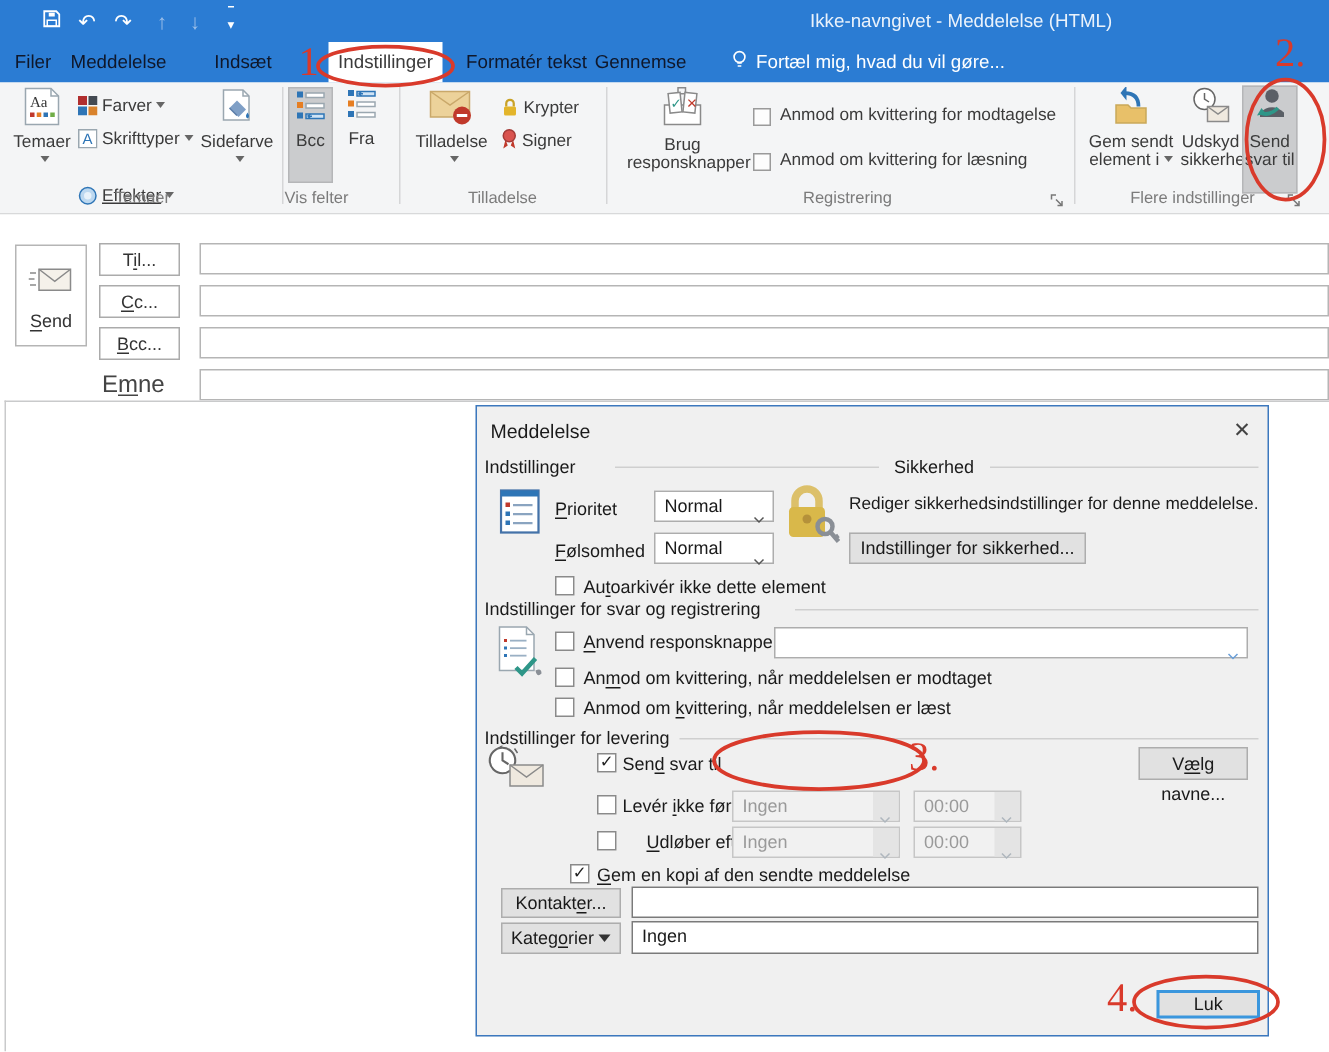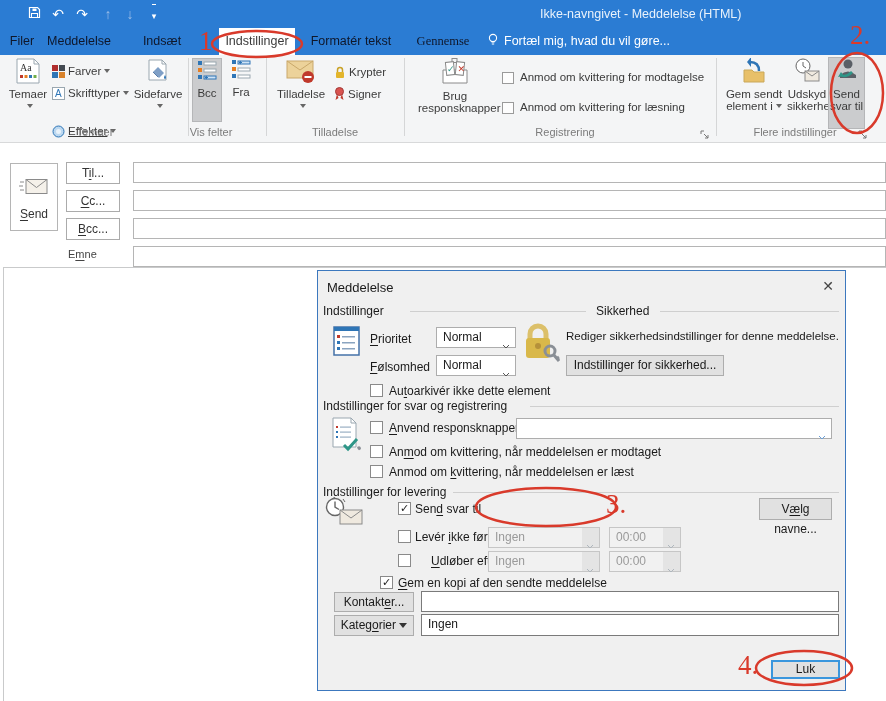--- a/index.html
+++ b/index.html
@@ -75,21 +75,21 @@
     <span class="qat-btn" style="left:144px; font-size:9px;"><span style="display:inline-block;border-top:1.5px solid #fff;padding-top:1px;">▾</span></span>
     <span class="win-title">Ikke-navngivet - Meddelelse (HTML)</span>
   </div>
 
   <div class="tabrow">
     <span class="tab" style="left:2px; width:40px;">Filer</span>
     <span class="tab" style="left:46px; width:66px;">Meddelelse</span>
     <span class="tab" style="left:134px; width:56px;">Indsæt</span>
     <span class="tab tab-active" style="left:219px; width:76px;">Indstillinger</span>
     <span class="tab" style="left:306px; width:90px;">Formatér tekst</span>
-    <span class="tab" style="left:408px; width:70px;font-family:Liberation Serif, serif;">Gennemse</span>
+    <span class="tab" style="left:392px; width:70px;">Gennemse</span>
     <span class="tellme" style="left:488px;">
       <span style="margin-right:6px;"><svg width="10" height="14" viewBox="0 0 10 14" style="vertical-align:-2px;">
             <circle cx="5" cy="5" r="3.6" fill="none" stroke="#fff" stroke-width="1.1"></circle>
             <path d="M3.5 9 h3 M3.8 11 h2.4" stroke="#fff" stroke-width="1.1"></path>
           </svg></span><span>Fortæl mig, hvad du vil gøre...</span>
     </span>
   </div>
 
   <div class="ribbon">
 
@@ -250,21 +250,21 @@
             <path d="M7 1.5 l10.5 8 l10.5 -8" fill="none" stroke="#8a8a8a"></path>
           </svg></div>
       <div style="margin-top:8px;"><u>S</u>end</div>
     </div>
     <div class="fieldbtn" style="left:66px; top:19px;">T<u>i</u>l...</div>
     <div class="fieldinp" style="top:19px;"></div>
     <div class="fieldbtn" style="left:66px; top:47px;"><u>C</u>c...</div>
     <div class="fieldinp" style="top:47px;"></div>
     <div class="fieldbtn" style="left:66px; top:75px;"><u>B</u>cc...</div>
     <div class="fieldinp" style="top:75px;"></div>
-    <div class="abs" style="left:68px; top:105px; font-size:11px; color:#444;">E<u>m</u>ne</div>
+    <div class="abs" style="left:68px; top:105px; font-size:16px; color:#444;">E<u>m</u>ne</div>
     <div class="fieldinp" style="top:103px;"></div>
   </div>
 
   <div class="bodyarea"></div>
 
   <div class="dialog">
     <div class="dlg-title">Meddelelse</div>
     <div class="dlg-close">✕</div>
 
     <div class="seclbl" style="left:5px; top:33px;">Indstillinger</div>

